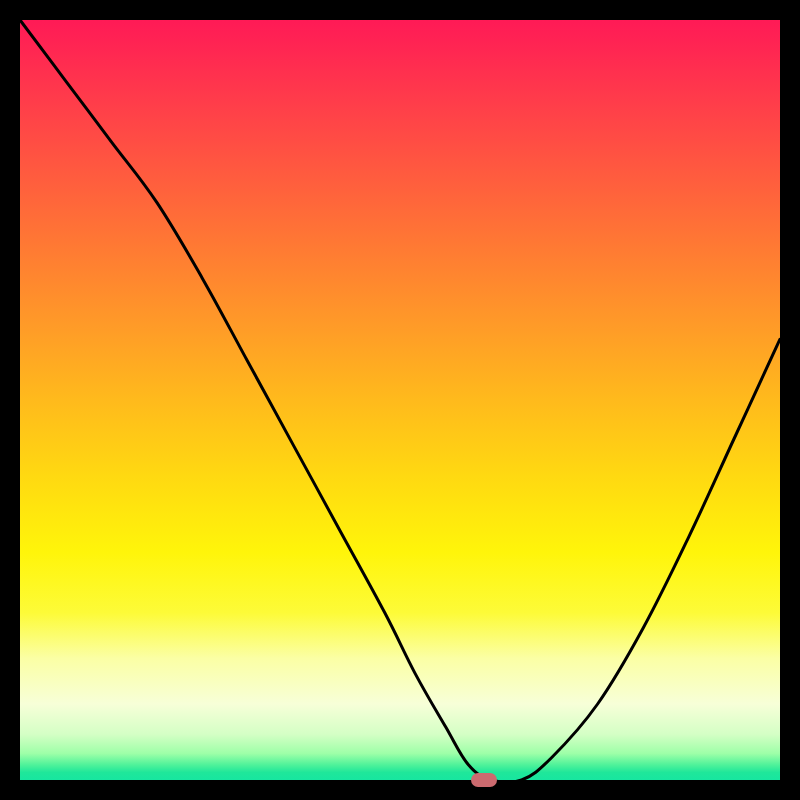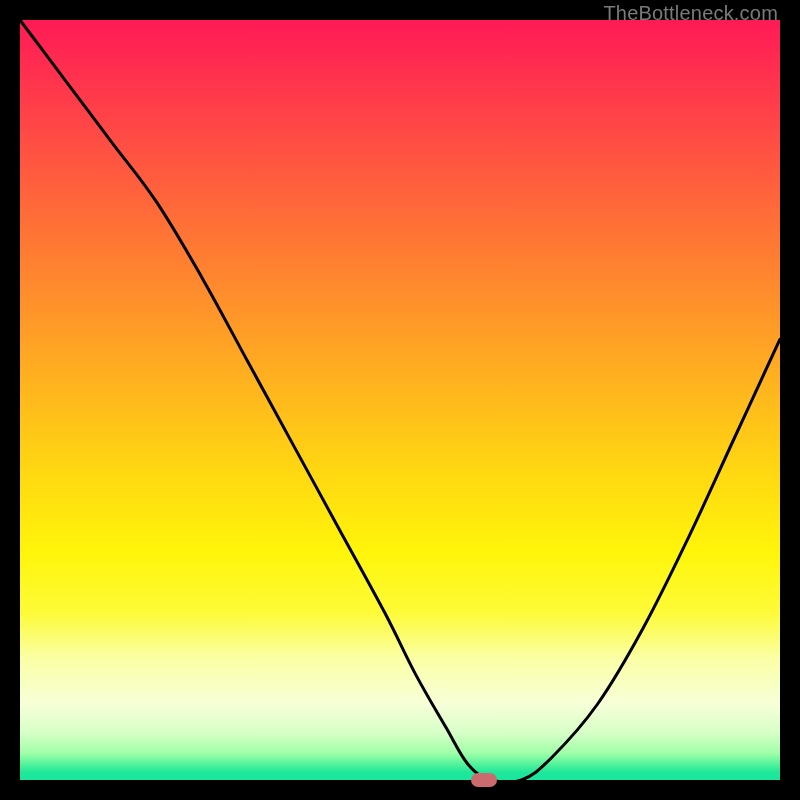--- a/index.html
+++ b/index.html
@@ -69,21 +69,20 @@
     border-radius: 7px;
     background: #cb6a6f;
     transform: translate(-50%, -50%);
   }
 </style>
 </head>
 <body>
 
 <div class="frame">
 
-  <div class="watermark">TheBottleneck.com</div>
 
   <div class="plot">
 
     <svg class="curve" viewBox="0 0 760 760" preserveAspectRatio="none">
       <path fill="none" stroke="#000000" stroke-width="3" stroke-linecap="round" stroke-linejoin="round" d="M 0 0 C 8.208 10.943999999999992, 29.184 38.91199999999995, 45.6 60.799999999999955 C 62.016000000000005 82.68799999999996, 74.784 99.71200000000002, 91.2 121.60000000000002 C 107.616 143.48800000000003, 120.38399999999999 157.77599999999998, 136.79999999999998 182.39999999999998 C 153.21599999999998 207.02399999999997, 165.984 229.67199999999997, 182.4 258.4 C 198.816 287.128, 211.584 311.90399999999994, 228 341.99999999999994 C 244.416 372.09599999999995, 257.18399999999997 395.504, 273.59999999999997 425.6 C 290.01599999999996 455.696, 302.784 479.104, 319.2 509.2 C 335.616 539.2959999999999, 351.12 566.808, 364.8 592.8 C 378.48 618.7919999999999, 384.256 633.08, 395.2 653.6 C 406.144 674.12, 416.024 690.384, 425.6 706.8 C 435.17600000000004 723.2159999999999, 440.192 735.2239999999999, 448.4 744.8 C 456.60799999999995 754.376, 461.62399999999997 757.264, 471.2 760 C 480.776 762.736, 490.656 764.104, 501.6 760 C 512.544 755.896, 518.32 750.88, 532 737.2 C 545.68 723.5200000000001, 561.1840000000001 707.256, 577.6 684 C 594.016 660.744, 606.784 638.096, 623.1999999999999 608 C 639.6159999999999 577.904, 652.3839999999999 551, 668.8 516.8 C 685.216 482.59999999999997, 697.9839999999999 453.568, 714.4 418 C 730.816 382.432, 751.792 336.98400000000004, 760 319.20000000000005"></path>
     </svg>
 
     <div class="marker" style="left: 463.6px; top: 760px; background: rgb(203, 106, 111);"></div>
 
   </div>

